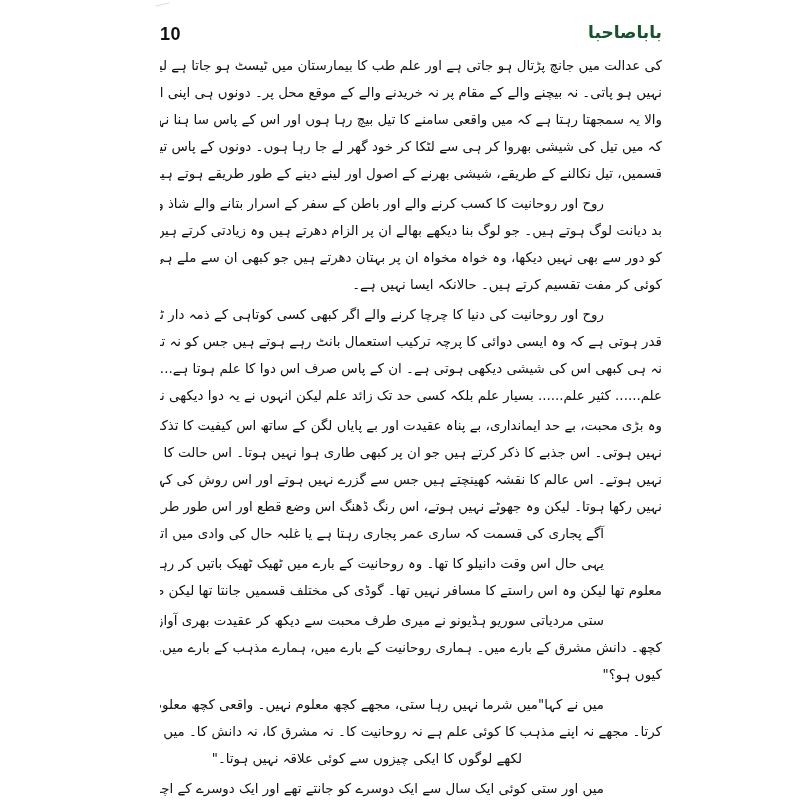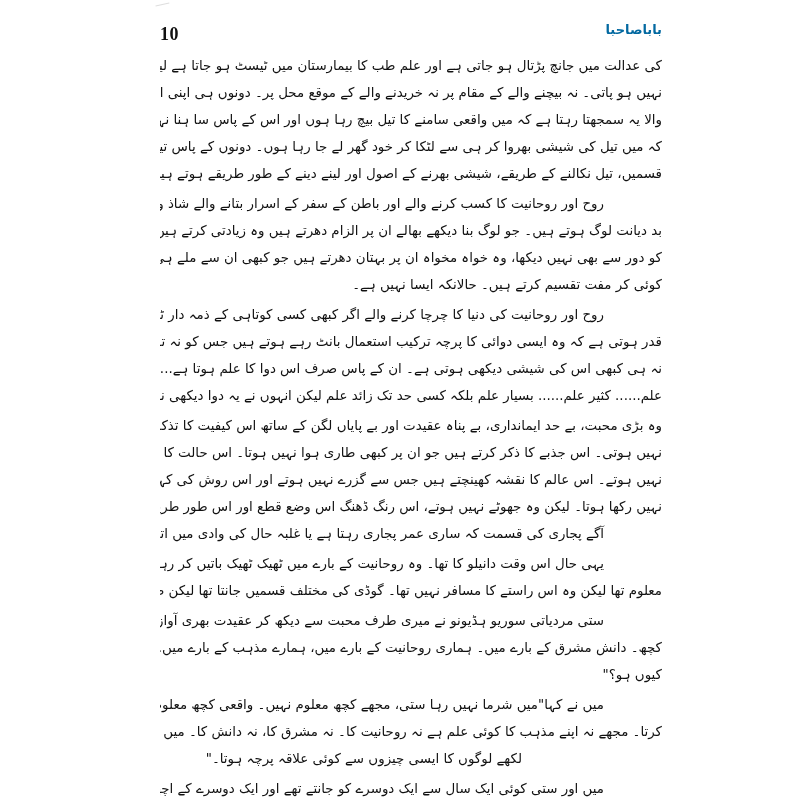--- a/index.html
+++ b/index.html
@@ -33,34 +33,34 @@
       height: 760px;
     }
     .header {
       position: relative;
       height: 32px;
     }
     .page-number {
       position: absolute;
       left: 10px;
       top: 4px;
-      font-family: Liberation Serif, serif;
+      font-family: Liberation Sans, sans-serif;
       font-weight: bold;
       font-size: 18px;
       color: #111;
       letter-spacing: 0.5px;
     }
     .running-title {
       position: absolute;
       right: 10px;
       top: 2px;
       font-weight: bold;
-      font-size: 13px;
+      font-size: 17px;
       direction: rtl;
-      color: #0369a1;
+      color: #14532d;
     }
     .body-text {
       direction: rtl;
       text-align: justify;
       font-size: 13.4px;
       line-height: 27px;
       padding: 0 10px;
     }
     .para {
       margin: 0 0 3px 0;
@@ -133,21 +133,21 @@
 
     <div class="para">
       <span class="line indent">ستی مردیاتی سوریو ہڈیونو نے میری طرف محبت سے دیکھ کر عقیدت بھری آواز میں کہا"اشفاق! ان کو بتاؤ ناں</span>
       <span class="line">کچھ۔ دانش مشرق کے بارے میں۔ ہماری روحانیت کے بارے میں، ہمارے مذہب کے بارے میں...... تم شرماتے</span>
       <span class="line last">کیوں ہو؟"</span>
     </div>
 
     <div class="para">
       <span class="line indent">میں نے کہا"میں شرما نہیں رہا ستی، مجھے کچھ معلوم نہیں۔ واقعی کچھ معلوم نہیں۔ اگر کچھ معلوم ہوتا تو میں ضرور</span>
       <span class="line">کرتا۔ مجھے نہ اپنے مذہب کا کوئی علم ہے نہ روحانیت کا۔ نہ مشرق کا، نہ دانش کا۔ میں تو ایک پڑھا لکھا شخص ہوں اور پڑھے</span>
-      <span class="line centered-end">لکھے لوگوں کا ایسی چیزوں سے کوئی علاقہ پرچہ ہوتا۔"</span>
+      <span class="line centered-end">لکھے لوگوں کا ایکی چیزوں سے کوئی علاقہ نہیں ہوتا۔"</span>
     </div>
 
     <div class="para">
       <span class="line indent">میں اور ستی کوئی ایک سال سے ایک دوسرے کو جانتے تھے اور ایک دوسرے کے اچھے دوست تھے لیکن وہ ایکی</span>
     </div>
 
   </div>
 </div>
 
 </body></html>

